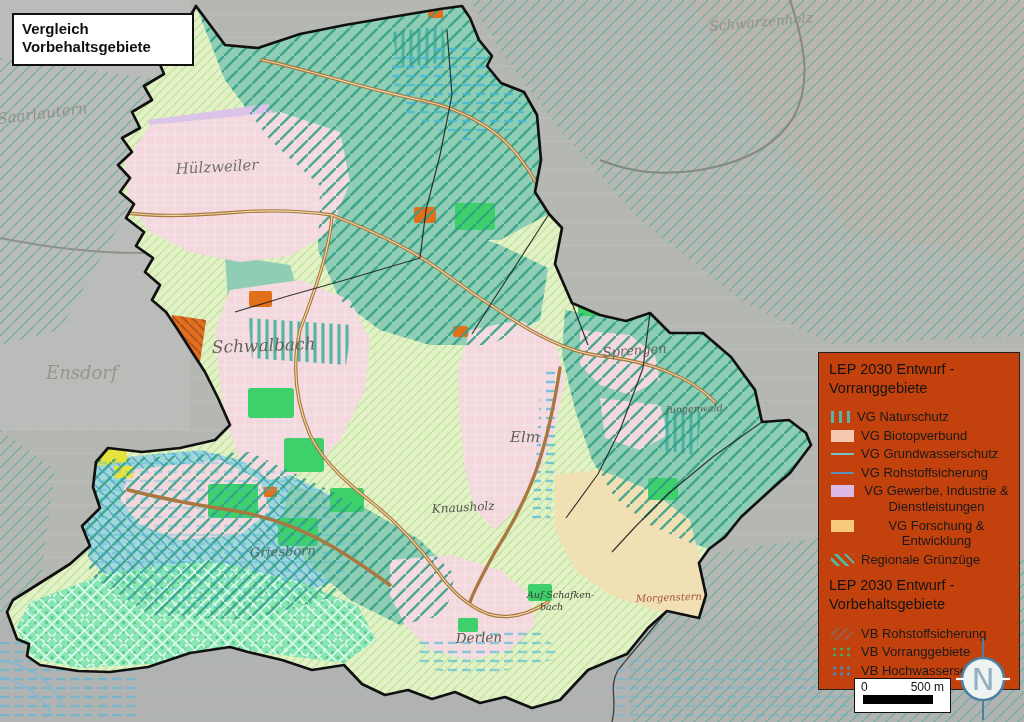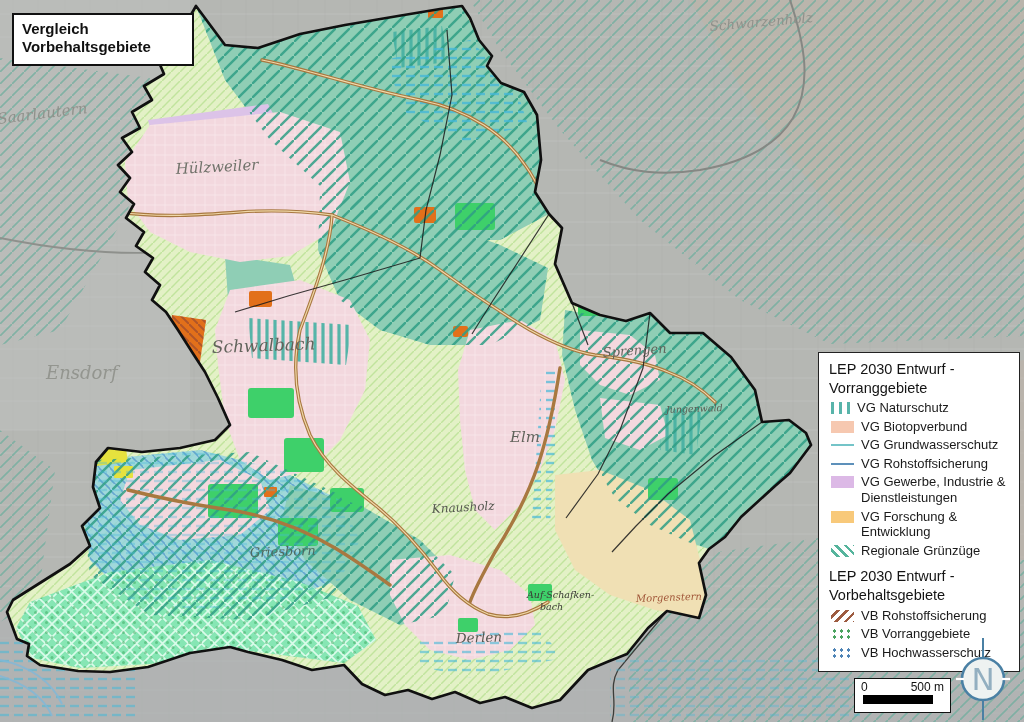--- a/index.html
+++ b/index.html
@@ -7,26 +7,26 @@
          font-family:"Liberation Sans",sans-serif;background:#b5b7b3;}
   #map-svg{position:absolute;left:0;top:0;}
 
   
   .title-box{position:absolute;left:12px;top:13px;width:162px;background:#fff;
     border:2px solid #111;padding:5px 8px 7px 8px;font-weight:bold;font-size:15px;
     line-height:1.22;color:#111;}
   .title-box span{display:block;}
 
   
-  .legend-box{position:absolute;left:818px;top:352px;width:202px;background:#ffffff;
+  .legend-box{position:absolute;left:818px;top:352px;width:202px;background:#c2410c;
     border:1.6px solid #222;padding:7px 7px 8px 10px;box-sizing:border-box;color:#1a1a1a;}
   .legend-section{margin-bottom:2px;}
   .legend-section + .legend-section{margin-top:9px;}
   .legend-title{font-size:14.5px;line-height:1.28;color:#141414;}
-  .legend-items{margin-top:3px;}
+  .legend-items{margin-top:12px;text-align:center;}
   .legend-item{display:flex;align-items:flex-start;margin:3px 0;}
   .swatch{width:23px;height:12px;margin:2px 7px 0 2px;flex-shrink:0;}
   .legend-label{font-size:13px;line-height:1.2;color:#1a1a1a;}
 
   
   .scale-box{position:absolute;left:854px;top:678px;width:97px;height:35px;background:#fff;
     border:1.3px solid #111;box-sizing:border-box;padding:1px 6px 0 6px;}
   .scale-row{display:flex;justify-content:space-between;font-size:12px;color:#111;line-height:1.2;}
   .scale-bar{width:70px;height:9px;background:#000;margin-top:1px;margin-left:2px;}
 

